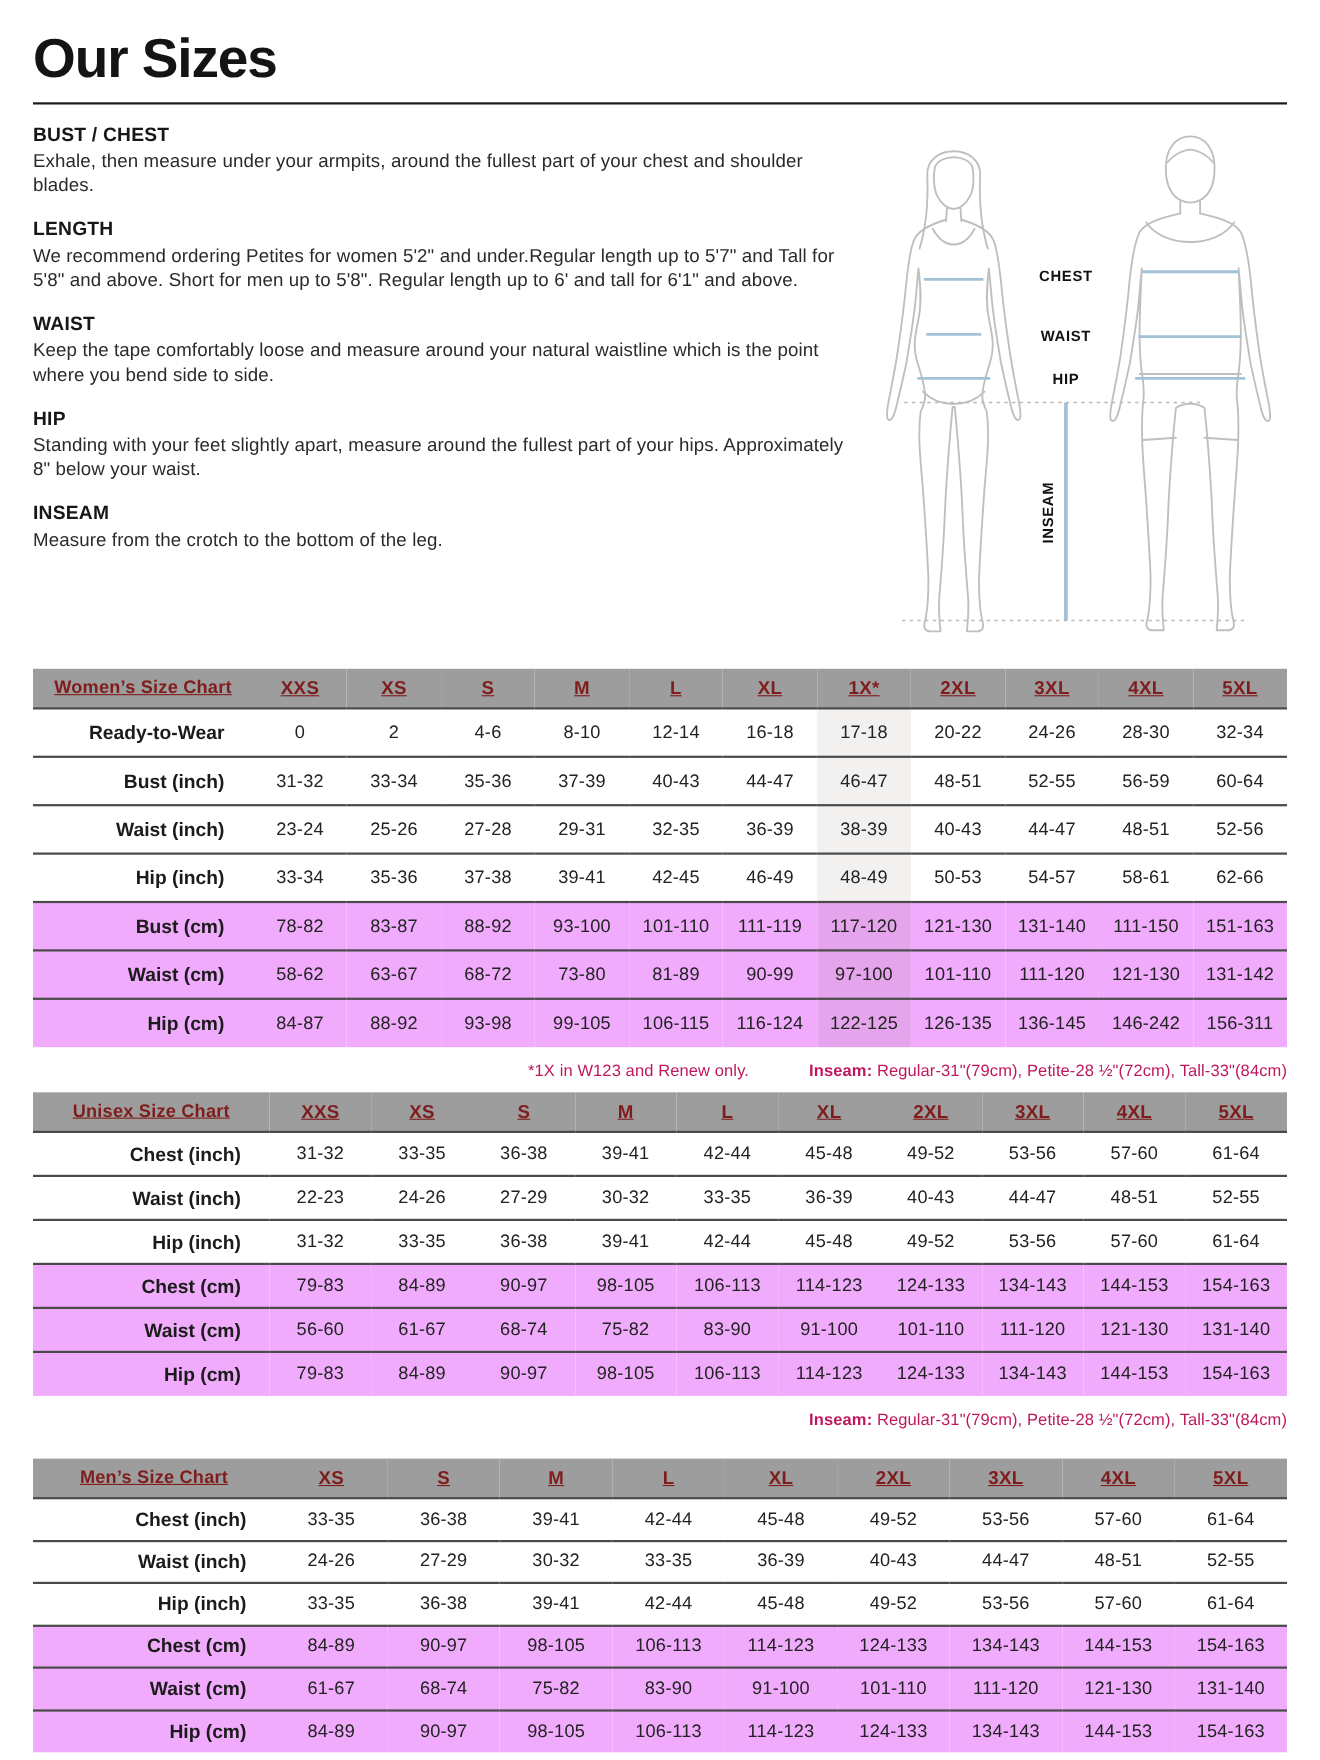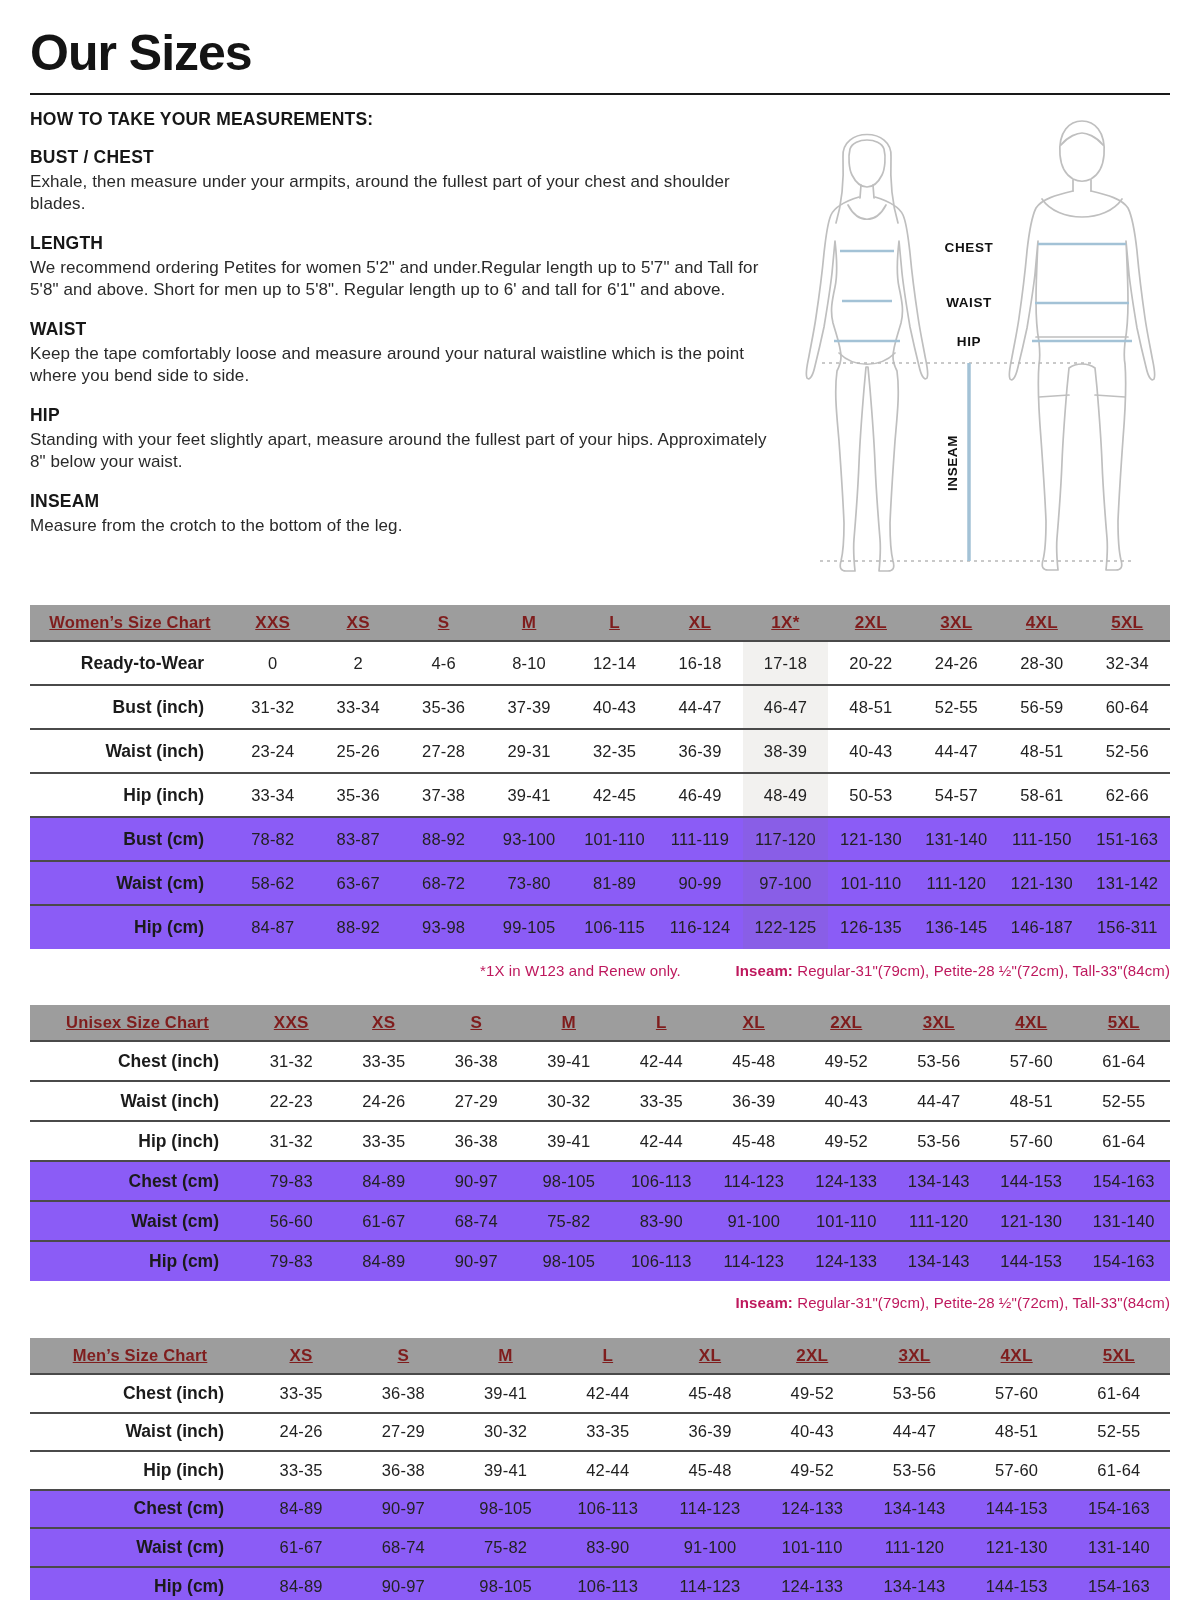--- a/index.html
+++ b/index.html
@@ -26,30 +26,30 @@
   .diagram { position:absolute; left:752px; top:2px; width:388px; height:472px; }
   .diagram svg { display:block; }
   .fig { stroke:#bfbfbf; stroke-width:1.7; fill:none; stroke-linecap:round; stroke-linejoin:round; }
   .measure { stroke:#a3c2d6; stroke-width:2.6; fill:none; }
   .inseam-line { stroke:#a3c2d6; stroke-width:3.5; fill:none; }
   .dash { stroke:#b8b8b8; stroke-width:1.4; fill:none; stroke-dasharray:3 4; }
   .diag-label { font-family:"Liberation Sans",sans-serif; font-size:13.5px; font-weight:700; fill:#111; letter-spacing:.6px; }
 
   #tables-root { width:1140px; }
   .sizetable { margin-top:22px; }
-  .t-unisex { margin-top:26px; }
+  .t-unisex { margin-top:11px; }
   .t-men { margin-top:27px; }
   table { width:1140px; border-collapse:collapse; table-layout:fixed; }
   thead th {
     background:#9d9d9d; color:#7f1d1d; height:36px;
     font-size:17px; font-weight:700; letter-spacing:.3px;text-decoration:underline;
   }
   thead th.tname { font-size:16.5px; font-weight:600; letter-spacing:.2px; }
   tbody tr { border-top:2px solid #4a4a4a; }
-  tbody tr.band { background:#8b5cf6; }
+  tbody tr.band { background:#f0abfc; }
   .t-women tbody tr { height:44px; }
   .t-unisex tbody tr { height:40px; }
   .t-men tbody tr { height:38.5px; }
   tbody th {
     font-size:17.5px; font-weight:700; text-align:right; padding-right:26px; color:#1b1b1b;
   }
   tbody td { text-align:center; font-size:16.5px; color:#222222; letter-spacing:.2px; }
   td.hl, th.hlb { background-color:rgba(124,114,98,0.10);margin-top:16px; }
 
   .footnote {
@@ -62,21 +62,20 @@
 </head>
 <body>
 
 <div class="page">
 
   <h1 class="page-title">Our Sizes</h1>
   <hr class="title-rule">
 
   <div class="content-row">
     <div class="howto">
-      <h2>HOW TO TAKE YOUR MEASUREMENTS:</h2>
       <div id="sections-root">
           <div class="section">
             <h3>BUST / CHEST</h3>
             <p>Exhale, then measure under your armpits, around the fullest part of your chest and shoulder blades.</p>
           </div>
           <div class="section">
             <h3>LENGTH</h3>
             <p>We recommend ordering Petites for women 5'2" and under.Regular length up to 5'7" and Tall for 5'8" and above. Short for men up to 5'8". Regular length up to 6' and tall for 6'1" and above.</p>
           </div>
           <div class="section">
@@ -286,21 +285,21 @@
               <th>Hip (cm)</th>
               <td>84-87</td>
               <td>88-92</td>
               <td>93-98</td>
               <td>99-105</td>
               <td>106-115</td>
               <td>116-124</td>
               <td class="hl">122-125</td>
               <td>126-135</td>
               <td>136-145</td>
-              <td>146-187</td>
+              <td>146-242</td>
               <td>156-311</td>
             </tr>
           </tbody>
         </table>
         <div class="footnote"><span class="left-note">*1X in W123 and Renew only.</span><b>Inseam:</b><span> Regular-31"(79cm), Petite-28 ½"(72cm), Tall-33"(84cm)</span></div>
       </div>
       <div class="sizetable t-unisex">
         <table>
           <colgroup>
             <col style="width: 215px;">

